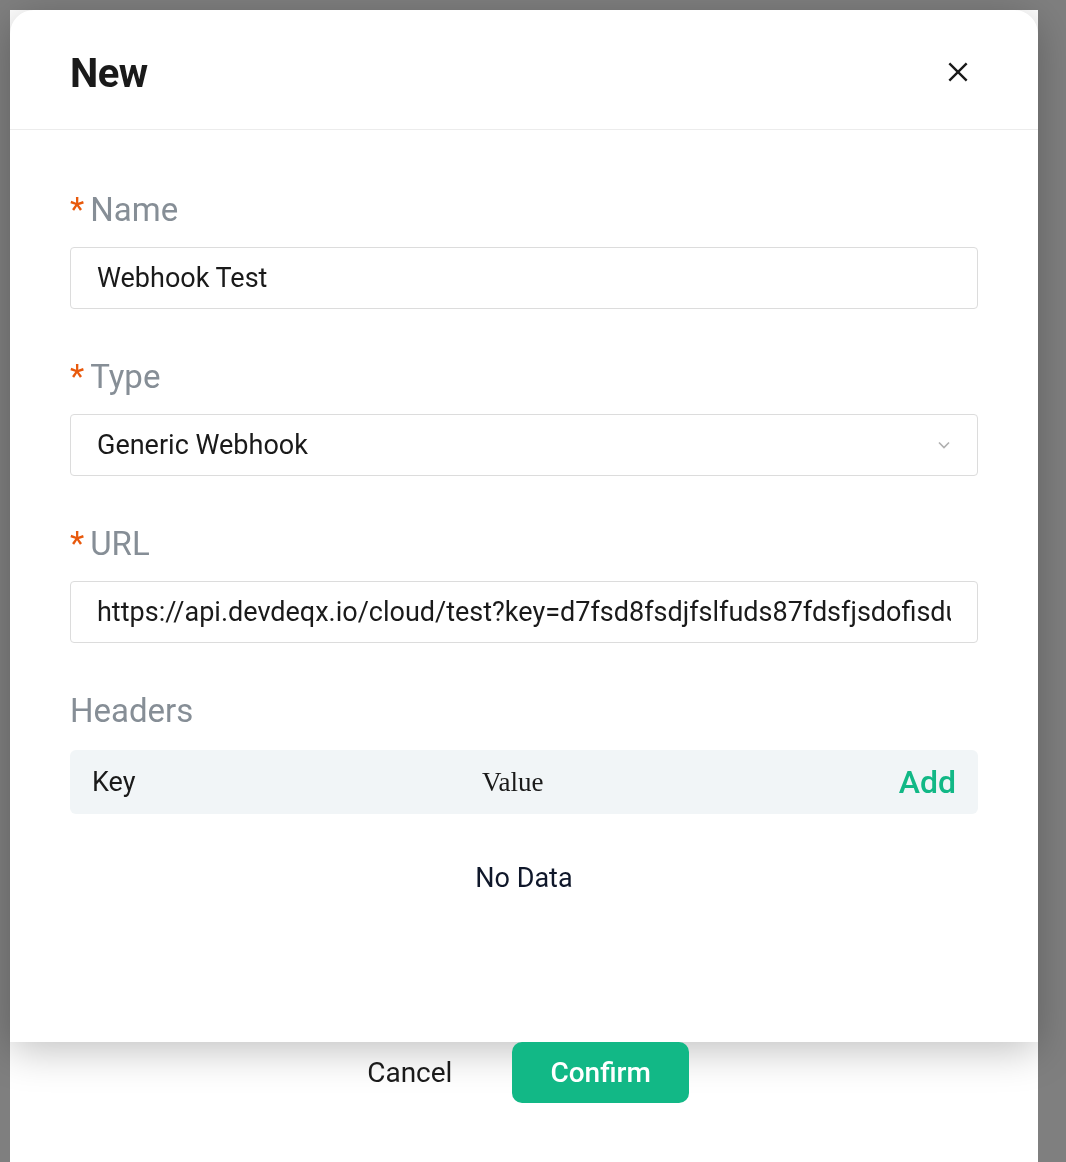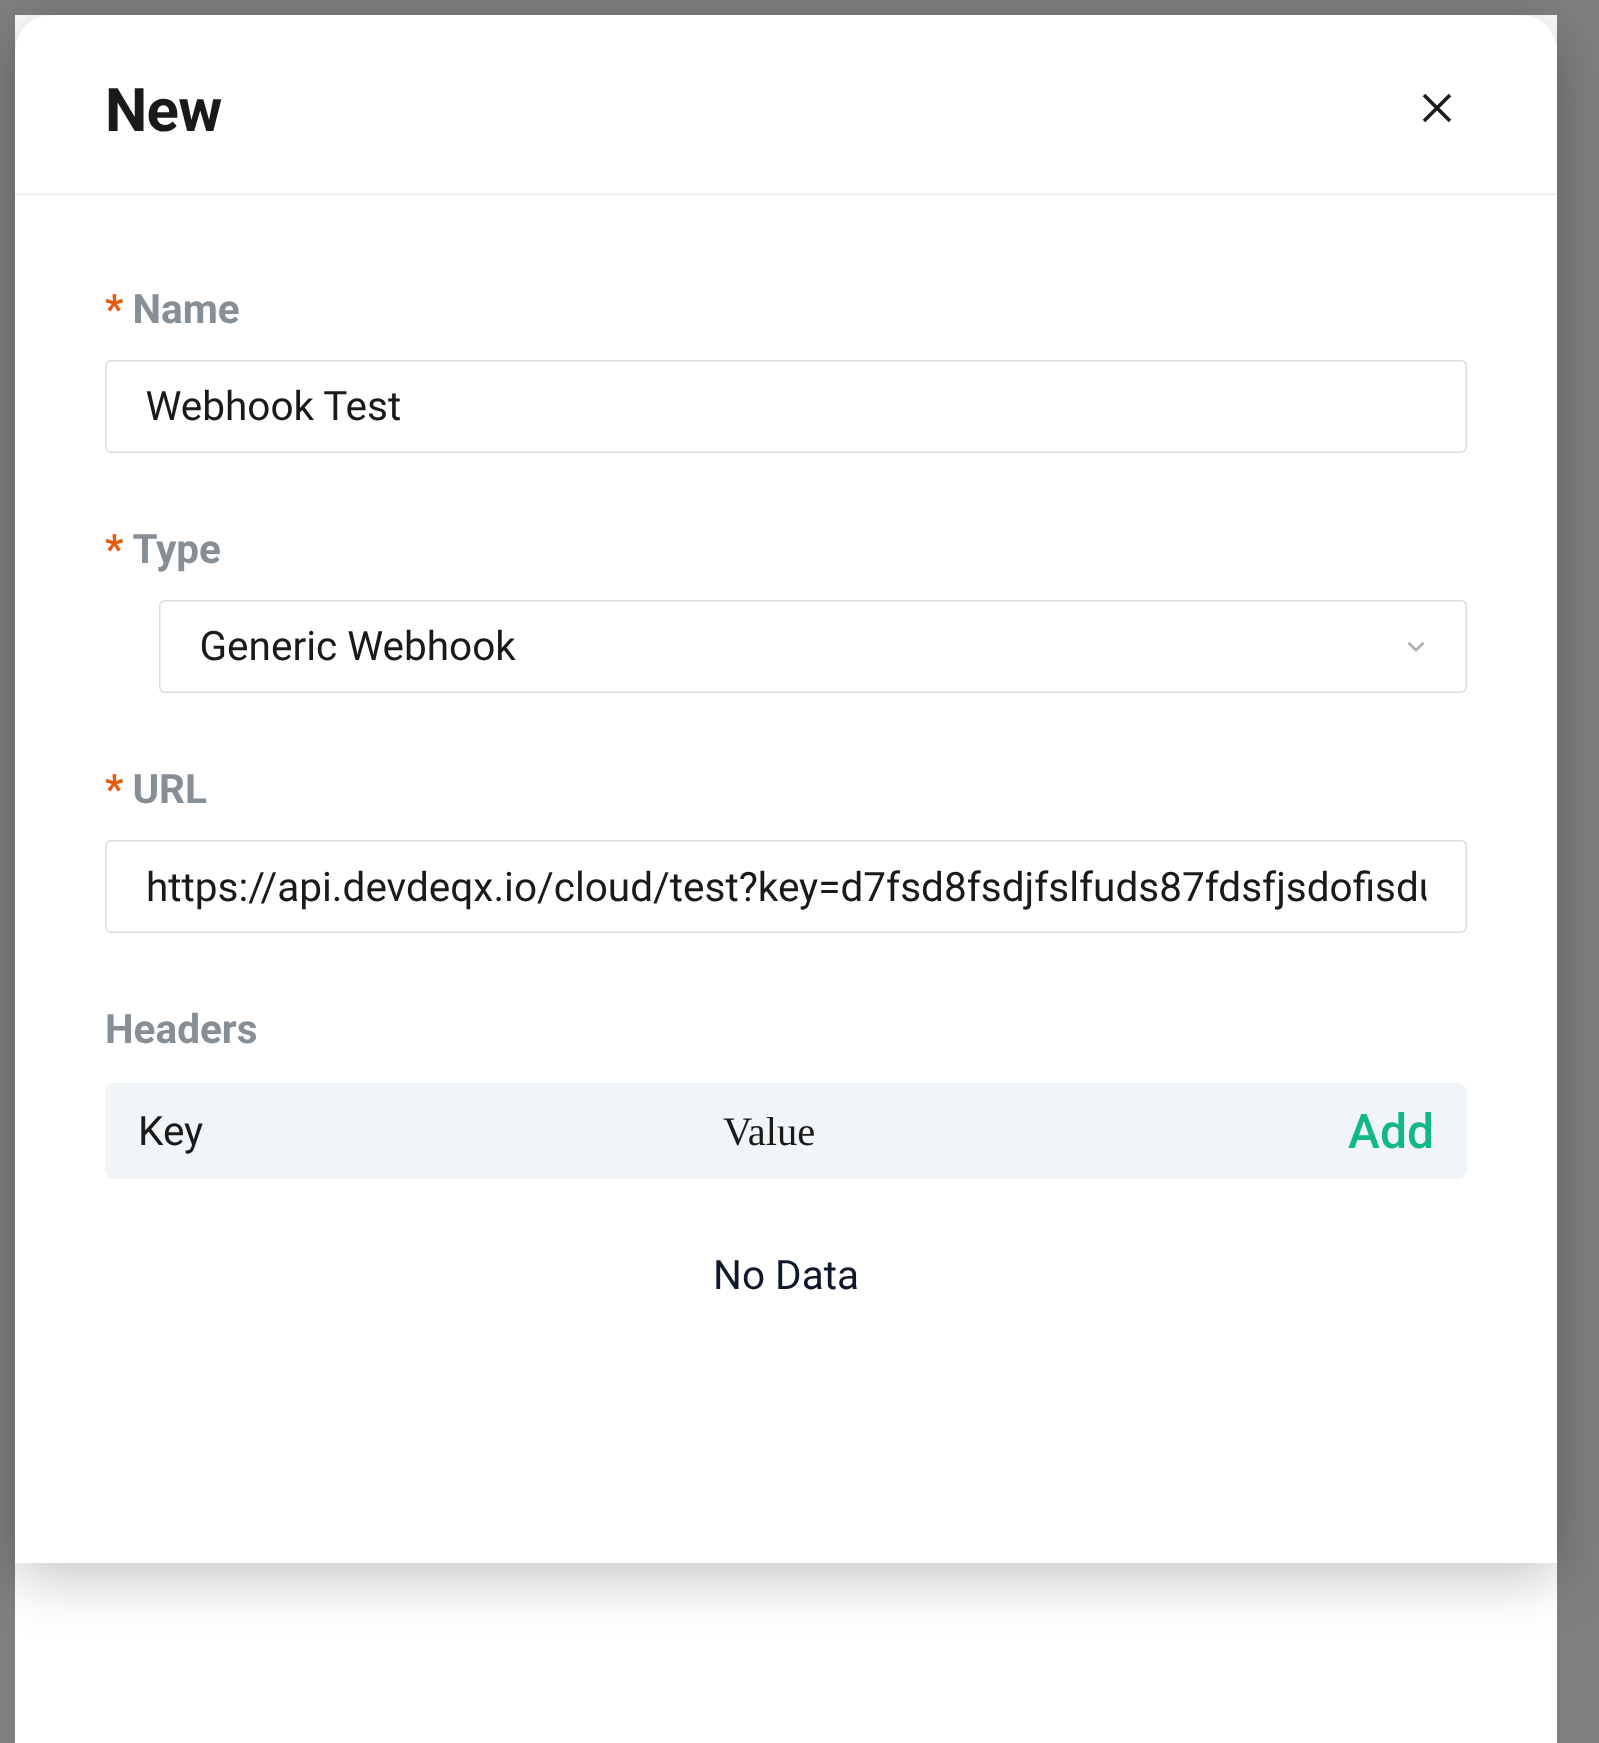--- a/index.html
+++ b/index.html
@@ -55,41 +55,41 @@
   }
   .close-btn svg { width: 26px; height: 26px; stroke:#1a1a1a; stroke-width:2.2; }
 
   .modal-body {
     padding: 60px 60px 0 60px;
     flex: 1;
   }
 
   .field { margin-bottom: 48px; }
   .field-label {
-    font-size: 27px;
+    font-size: 33px;
     color: #868e96;
-    font-weight: 700;
+    font-weight: 400;
     margin-bottom: 18px;
     display: block;
   }
   .field-label .req { color: #e8590c; margin-right: 6px; }
 
   .text-input, .select-input {
     width: 100%;
     height: 62px;
     border: 1px solid #dcdcdc;
     border-radius: 4px;
     padding: 0 26px;
     font-size: 27px;
     color: #1a1a1a;
     background: #fff;
     font-family: inherit;
   }
 
-  .select-wrap { position: relative; margin-left: 36px; }
+  .select-wrap { position: relative; }
   .select-input { appearance: none; padding-right: 56px; cursor:pointer; text-align:left; }
   .select-caret {
     position: absolute; right: 24px; top: 50%; transform: translateY(-50%);
     width: 20px; height: 20px; pointer-events:none;
   }
   .select-caret svg { width:20px; height:20px; stroke:#b0b0b0; stroke-width:2; fill:none; }
 
   .headers-section .field-label { color:#868e96; margin-bottom: 20px; }
 
   .headers-bar {
@@ -196,16 +196,20 @@
     <div class="field headers-section">
       <label class="field-label">Headers</label>
       <div class="headers-bar">
         <div class="hcol-key">Key</div>
         <div class="hcol-value">Value</div>
         <button class="add-link">Add</button>
       </div>
       <div class="no-data">No Data</div>
     </div>
 
+    <div class="modal-footer">
+      <button class="btn-cancel">Cancel</button>
+      <button class="btn-confirm">Confirm</button>
+    </div>
 
   </div>
 
 </div>
 
 </body></html>

